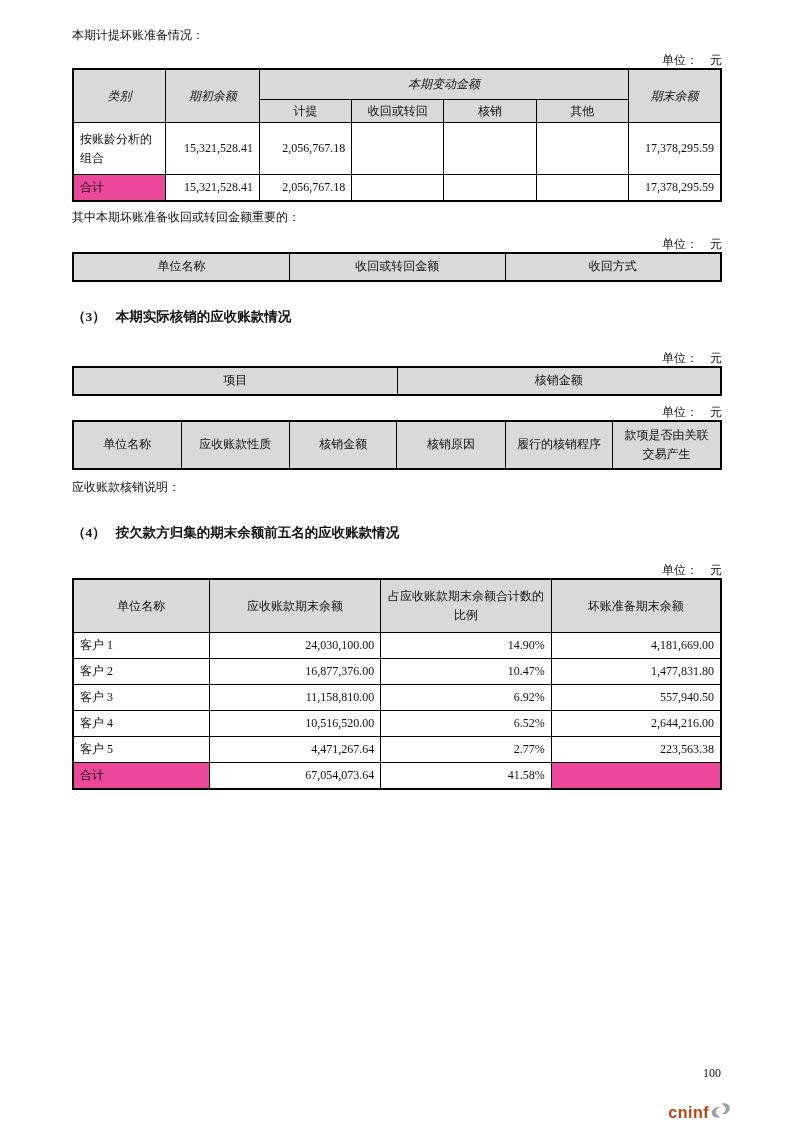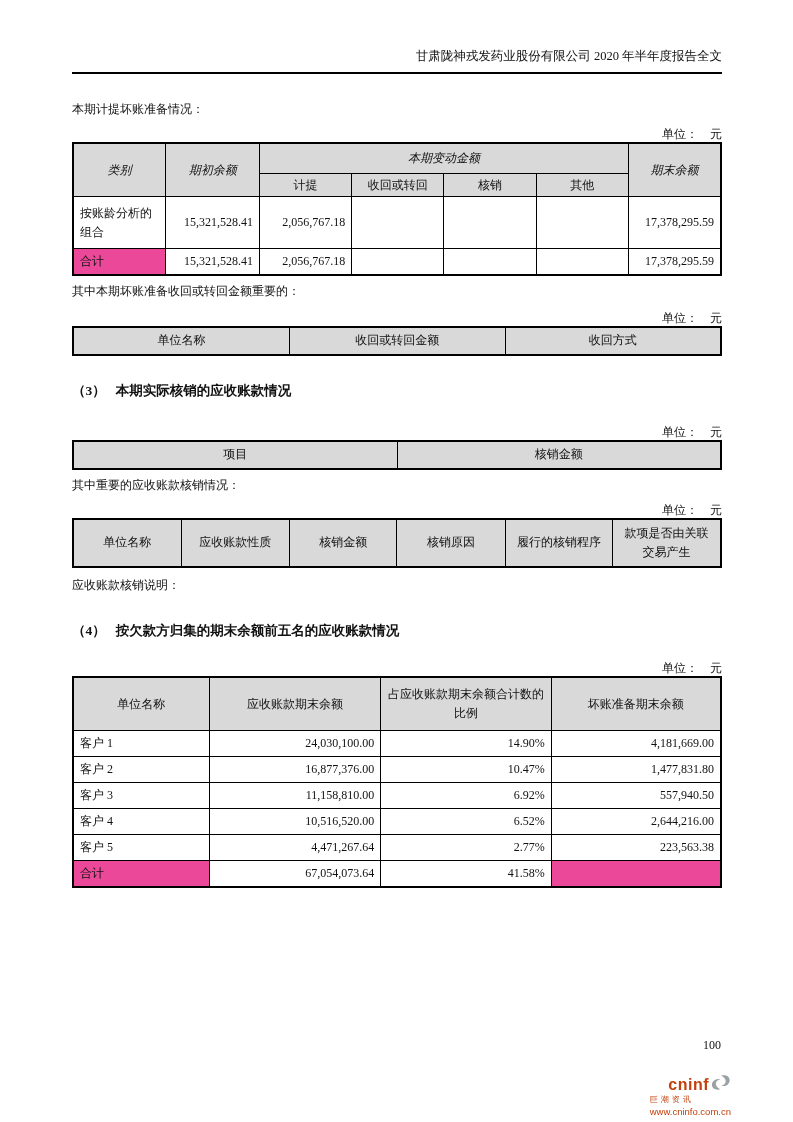--- a/index.html
+++ b/index.html
@@ -122,23 +122,20 @@
     font-size: 9.5px;
     line-height: 12px;
     margin-top: 1px;
   }
 </style>
 </head>
 <body>
 
 <div class="page">
 
-  <div class="doc-header">
-    <span>甘肃陇神戎发药业股份有限公司 2020 年半年度报告全文</span>
-  </div>
 
 
   <div class="para mt28">本期计提坏账准备情况：</div>
 
   <div class="unit-line mt8">
     <span>单位：</span><span class="unit-value">元</span>
   </div>
 
   <table class="tbl-provision">
     <colgroup>
@@ -221,21 +218,20 @@
         <col style="width:50%">
       </colgroup>
     <thead>
       <tr>
         <th>项目</th>
         <th>核销金额</th>
       </tr>
     </thead>
   </table>
 
-  <div class="para mt8">其中重要的应收账款核销情况：</div>
 
   <div class="unit-line mt8">
     <span>单位：</span><span class="unit-value">元</span>
   </div>
 
   <table class="tbl-writeoff-detail">
     <colgroup>
       <col style="width:16.7%">
         <col style="width:16.7%">
         <col style="width:16.6%">

